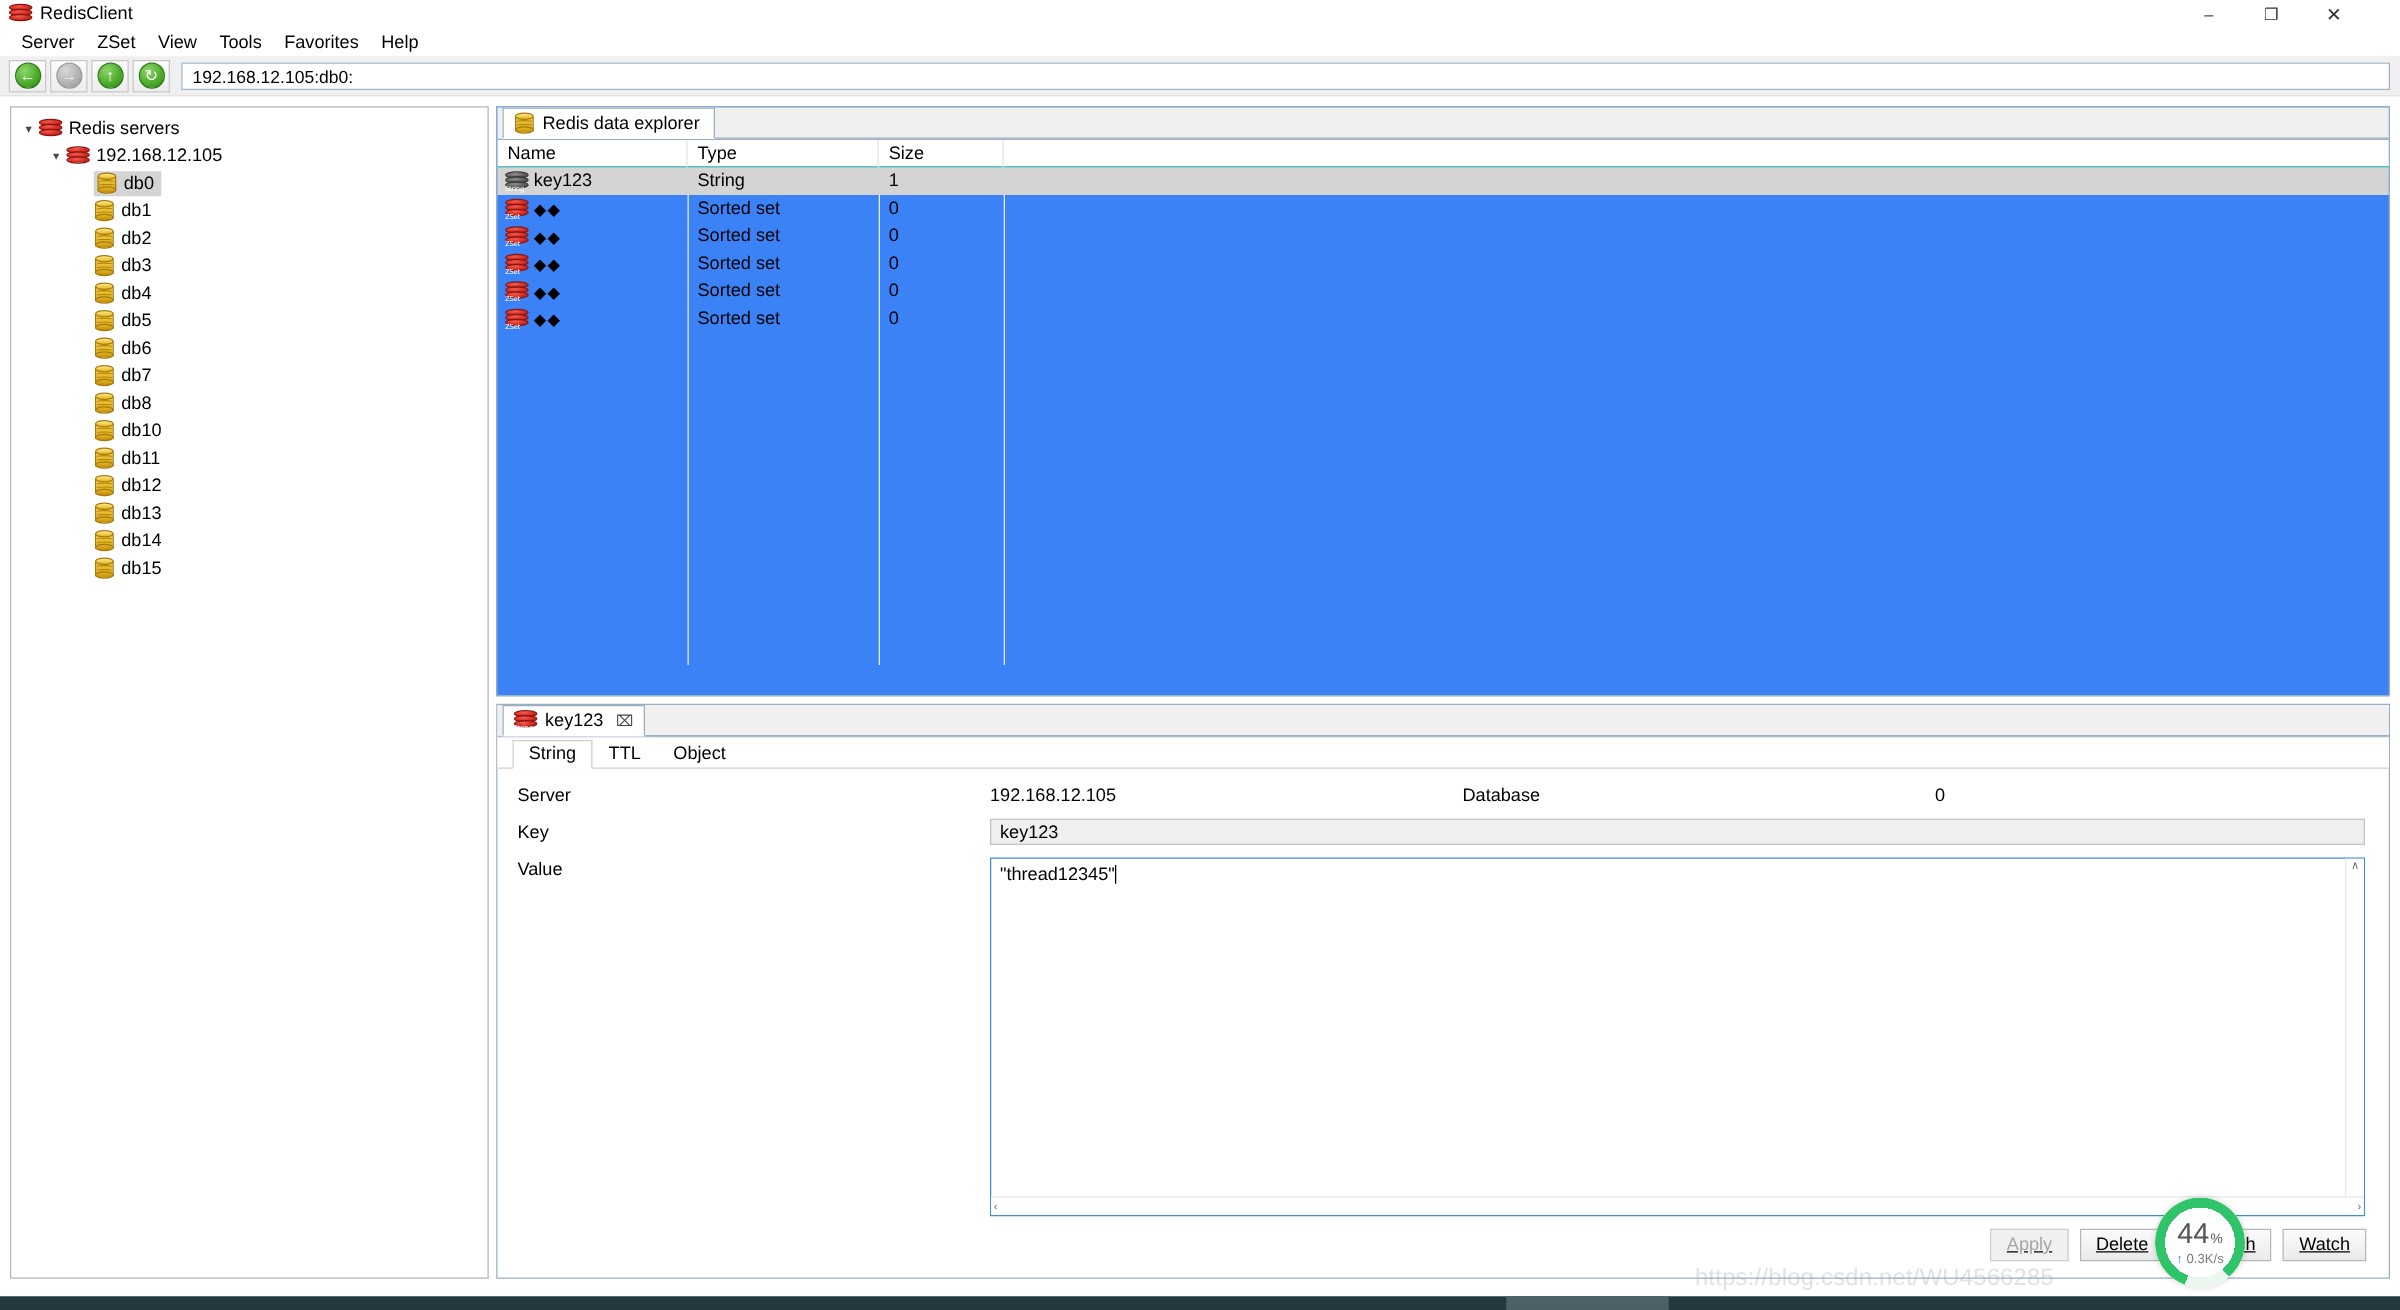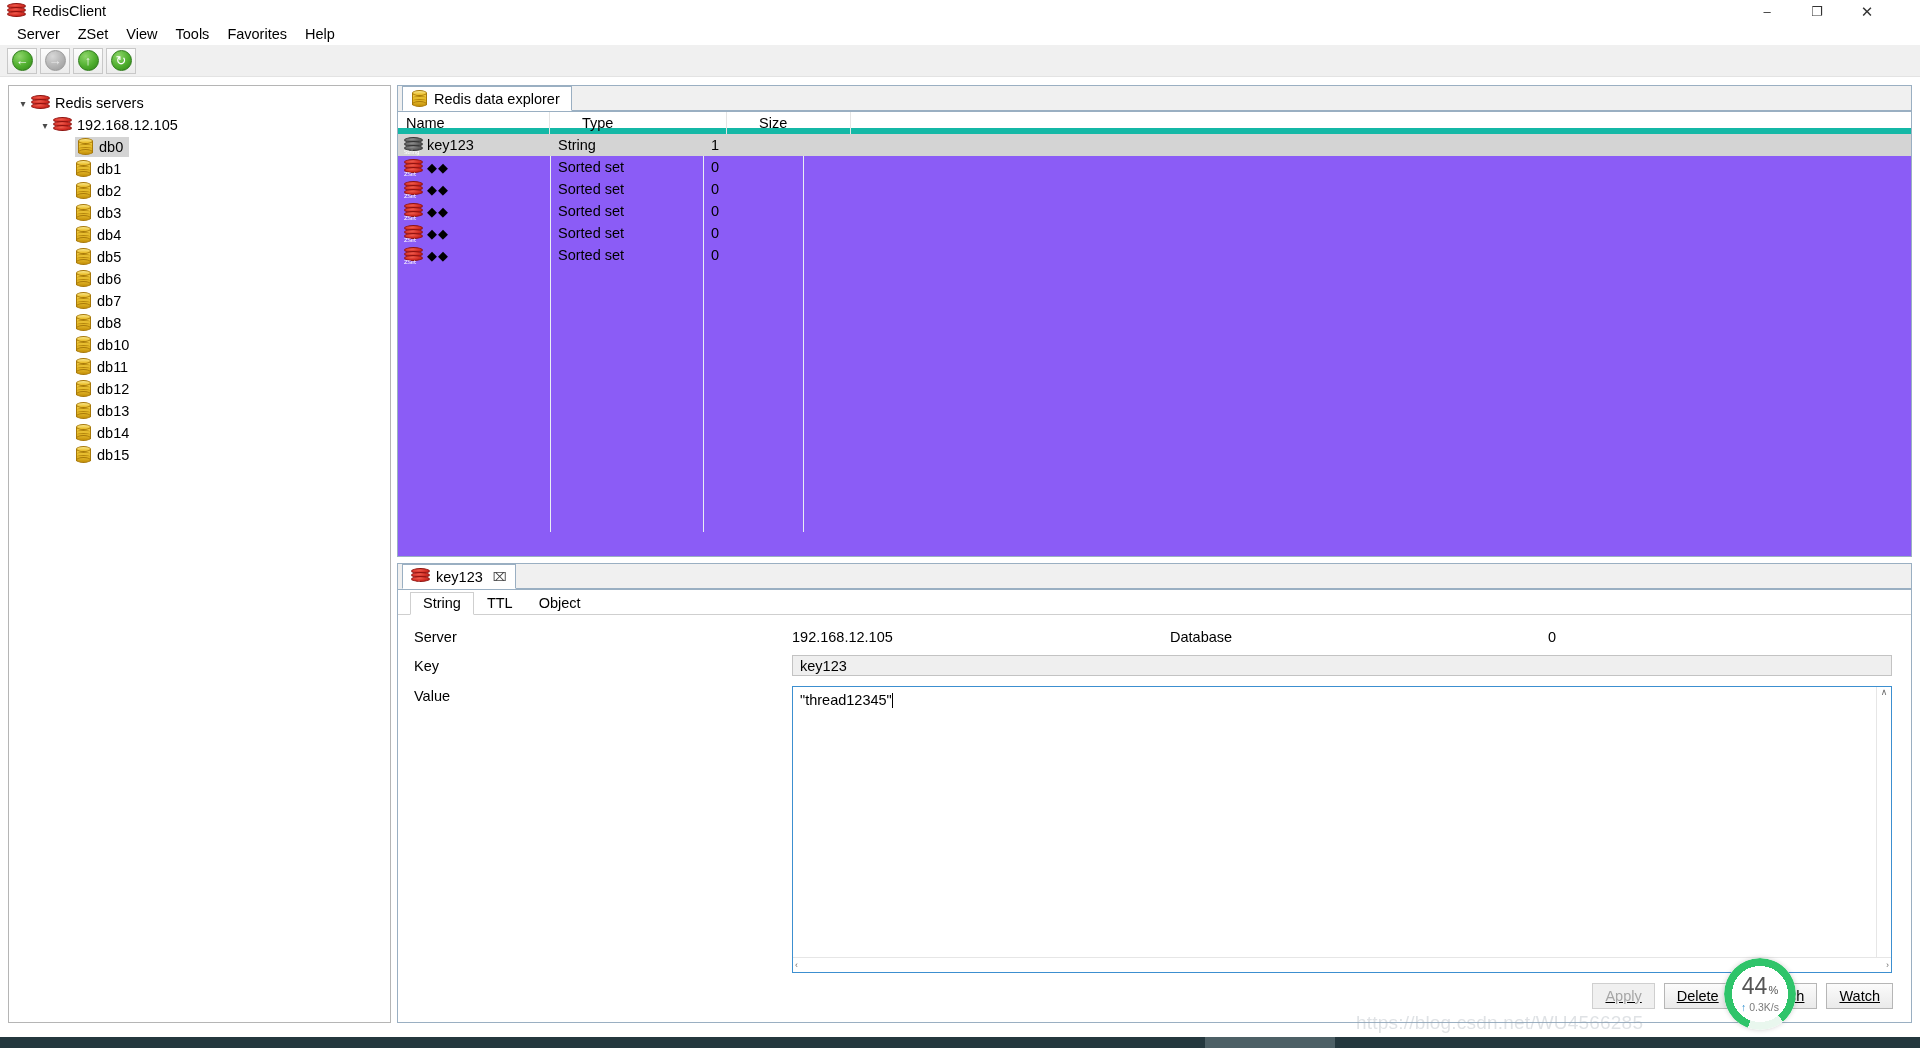--- a/index.html
+++ b/index.html
@@ -139,40 +139,40 @@
     position: absolute; left: 2px; width: 13px; height: 3px;
     border-radius: 50%; border-top: 1px solid #b3840c;
   }
   .db-ico .ring.r1 { top: 6px; }
   .db-ico .ring.r2 { top: 9px; }
 
   
   .explorer {
     position: absolute; left: 397px; top: 85px;
     width: 1515px; height: 472px;
-    background: #8b5cf6; border: 1px solid #9aafc2;
+    background: #3b82f6; border: 1px solid #9aafc2;
   }
   .ex-tabstrip {
     height: 26px; background: #f0f0f0;
     border-bottom: 1px solid #9aafc2;
     display: flex; align-items: flex-end; padding-left: 4px;
   }
   .ex-tab {
     height: 25px; display: flex; align-items: center;
     padding: 0 11px 0 8px; gap: 6px;
     background: #fff;
     border: 1px solid #9aafc2; border-bottom: 1px solid #fff;
     font-size: 14.5px; color: #000;
   }
   .ex-tabrest { flex: 1; border-bottom: 1px solid #9aafc2; height: 25px; }
 
   .grid-head {
     display: flex; height: 22px; background: #fff;
-    border-bottom: 6px solid #14b8a6;
-    font-size: 14.5px; color: #000; gap: 24px;
+    border-bottom: 1px solid #14b8a6;
+    font-size: 14.5px; color: #000;
   }
   .gh {
     display: flex; align-items: center; padding-left: 8px;
     border-right: 1px solid #e4e4e4; height: 22px;
   }
   .gh.c-name { width: 152px; }
   .gh.c-type { width: 153px; }
   .gh.c-size { width: 100px; }
   .gh.c-rest { flex: 1; border-right: none; }
 
@@ -369,20 +369,23 @@
     </div>
     <div class="tbtn">
       <span class="circ gray">→</span>
     </div>
     <div class="tbtn">
       <span class="circ green">↑</span>
     </div>
     <div class="tbtn">
       <span class="circ green">↻</span>
     </div>
+    <div class="addrbar">
+      <span>192.168.12.105:db0:</span>
+    </div>
   </div>
 
   <div class="sidebar">
     <div class="tree">
       <div class="tnode">
         <span class="twist">▾</span>
         <span class="redis-ico">
             <i></i>
             <i></i>
             <i></i>

